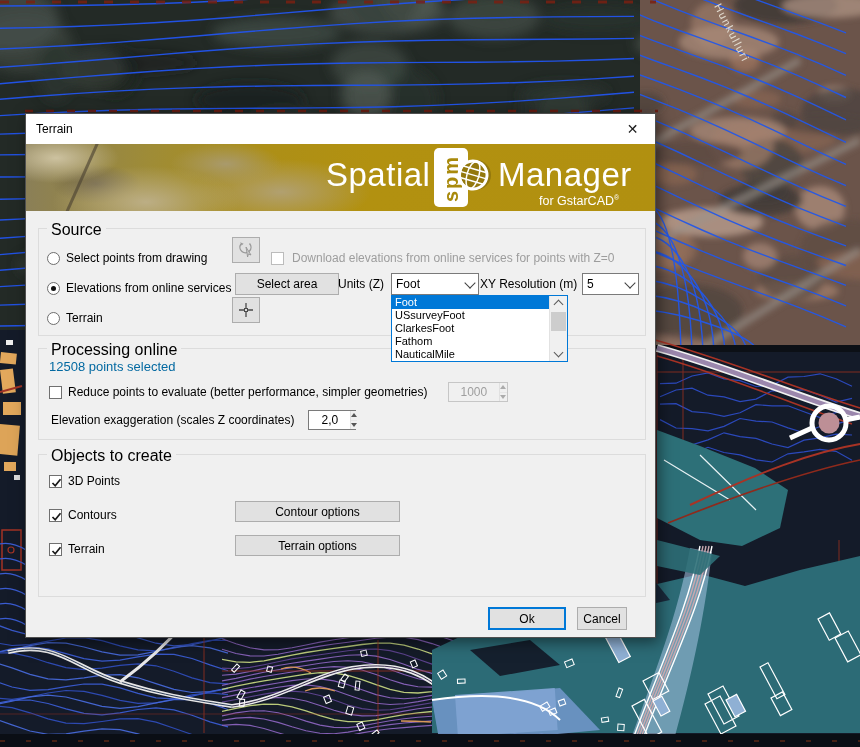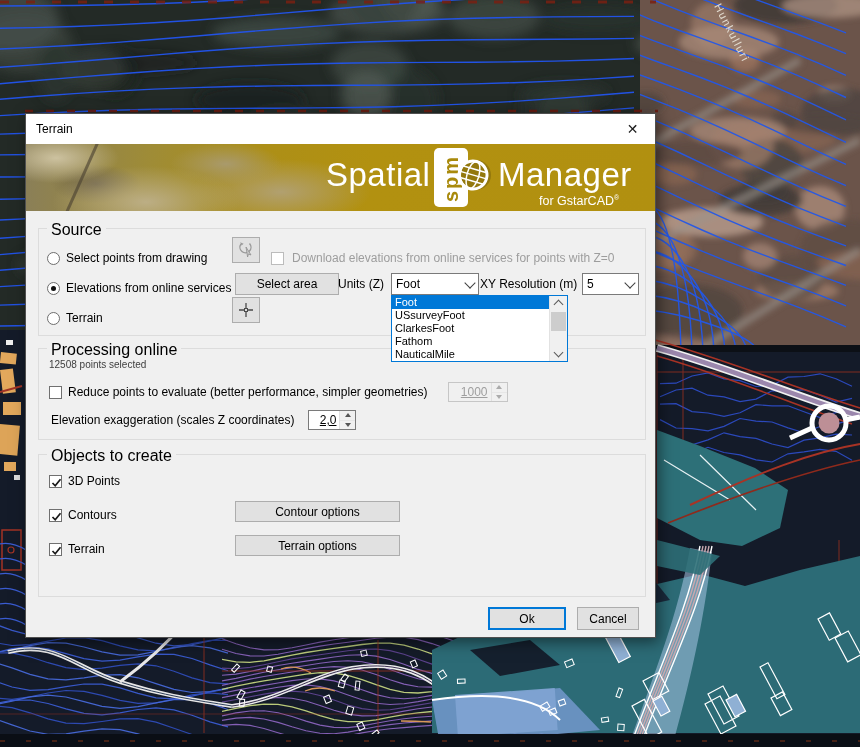--- a/index.html
+++ b/index.html
@@ -31,21 +31,21 @@
   .spm-text{position:absolute;left:-13px;top:19px;width:60px;text-align:center;transform:rotate(-90deg);
             font-size:20px;font-weight:bold;color:#a98a0c;letter-spacing:2px;}
   .globe{position:absolute;left:424px;top:8px;}
 
   
   .group{position:absolute;border:1px solid #dcdcdc;}
   .legend{position:absolute;top:-8px;left:8px;background:#f0f0f0;padding:0 4px;font-size:16px;color:#000;white-space:nowrap;}
   .row{position:absolute;display:flex;align-items:center;column-gap:6px;height:20px;}
   .lbl{font-size:12px;color:#000;white-space:nowrap;}
   .lbl.gray{color:#9d9d9d;}
-  .status{position:absolute;font-size:10px;color:#404040;white-space:nowrap;}
+  .status{position:absolute;font-size:13px;color:#0369a1;white-space:nowrap;}
   .radio{width:13px;height:13px;box-sizing:border-box;border:1px solid #6e6e6e;border-radius:50%;background:#fff;position:relative;flex:none;}
   .radio.checked::after{content:'';position:absolute;left:3px;top:3px;width:5px;height:5px;border-radius:50%;background:#111;}
   .cb{width:13px;height:13px;box-sizing:border-box;border:1px solid #707070;background:#fff;position:relative;flex:none;}
   .cb.disabled{border-color:#bcbcbc;}
   .cb svg{position:absolute;left:0;top:0;}
   .btn{position:absolute;box-sizing:border-box;background:#e1e1e1;border:1px solid #adadad;font-size:12px;color:#000;
        display:flex;align-items:center;justify-content:center;cursor:default;white-space:nowrap;}
   .btn.default{border:2px solid #0078d7;}
   .ibtn{position:absolute;width:28px;height:26px;box-sizing:border-box;background:#e1e1e1;border:1px solid #adadad;
         display:flex;align-items:center;justify-content:center;}
@@ -57,21 +57,21 @@
   .chev.sm{width:6px;height:6px;border-color:#5a5a5a;}
   .ddlist{position:absolute;left:-1px;top:21px;width:177px;height:67px;box-sizing:border-box;background:#fff;
           border:1px solid #0078d7;z-index:40;}
   .dditem{height:13px;line-height:13px;font-size:11px;color:#000;padding-left:3px;margin-right:17px;white-space:nowrap;}
   .dditem.selected{background:#0078d7;color:#fff;}
   .ddscroll{position:absolute;right:0;top:0;bottom:0;width:17px;background:#f0f0f0;border-left:1px solid #e2e2e2;}
   .dd-up,.dd-down{position:absolute;left:0;width:100%;height:14px;display:flex;align-items:center;justify-content:center;}
   .dd-up{top:0;} .dd-down{bottom:0;}
   .dd-thumb{position:absolute;left:1px;top:16px;width:15px;height:19px;background:#cdcdcd;}
   .spin{position:relative;display:flex;box-sizing:border-box;height:20px;background:#fff;border:1px solid #7a7a7a;flex:none;}
-  .spin-val{flex:1;display:flex;align-items:center;justify-content:flex-end;font-size:12px;color:#000;padding:0 3px;text-decoration:underline;}
+  .spin-val{flex:1;display:flex;align-items:center;justify-content:flex-end;font-size:12px;color:#000;padding:0 12px;}
   .spin-ctl{width:15px;display:flex;flex-direction:column;border-left:1px solid #e0e0e0;}
   .sb{flex:1;background:#f0f0f0;display:flex;align-items:center;justify-content:center;border-bottom:1px solid #e6e6e6;}
   .sb:last-child{border-bottom:none;}
   .tri-up{width:0;height:0;border-left:3px solid transparent;border-right:3px solid transparent;border-bottom:4px solid #555;}
   .tri-dn{width:0;height:0;border-left:3px solid transparent;border-right:3px solid transparent;border-top:4px solid #555;}
   .spin.disabled{background:#f0f0f0;border-color:#c6c6c6;}
   .spin.disabled .spin-val{color:#9e9e9e;}
   .spin.disabled .tri-up{border-bottom-color:#ababab;}
   .spin.disabled .tri-dn{border-top-color:#ababab;}
 </style>
@@ -574,16 +574,16 @@
       <span class="lbl">Terrain</span>
     </div>
     <div class="btn" style="left:196px;top:80px;width:165px;height:21px;text-align:right;">
       <span>Terrain options</span>
     </div>
   </div>
 
   <div class="btn default" style="left:462px;top:493px;width:78px;height:23px;">
     <span>Ok</span>
   </div>
-  <div class="btn" style="left:551px;top:493px;width:62px;height:23px;">
+  <div class="btn" style="left:551px;top:493px;width:50px;height:23px;">
     <span>Cancel</span>
   </div>
 </div>
 
 </body></html>

